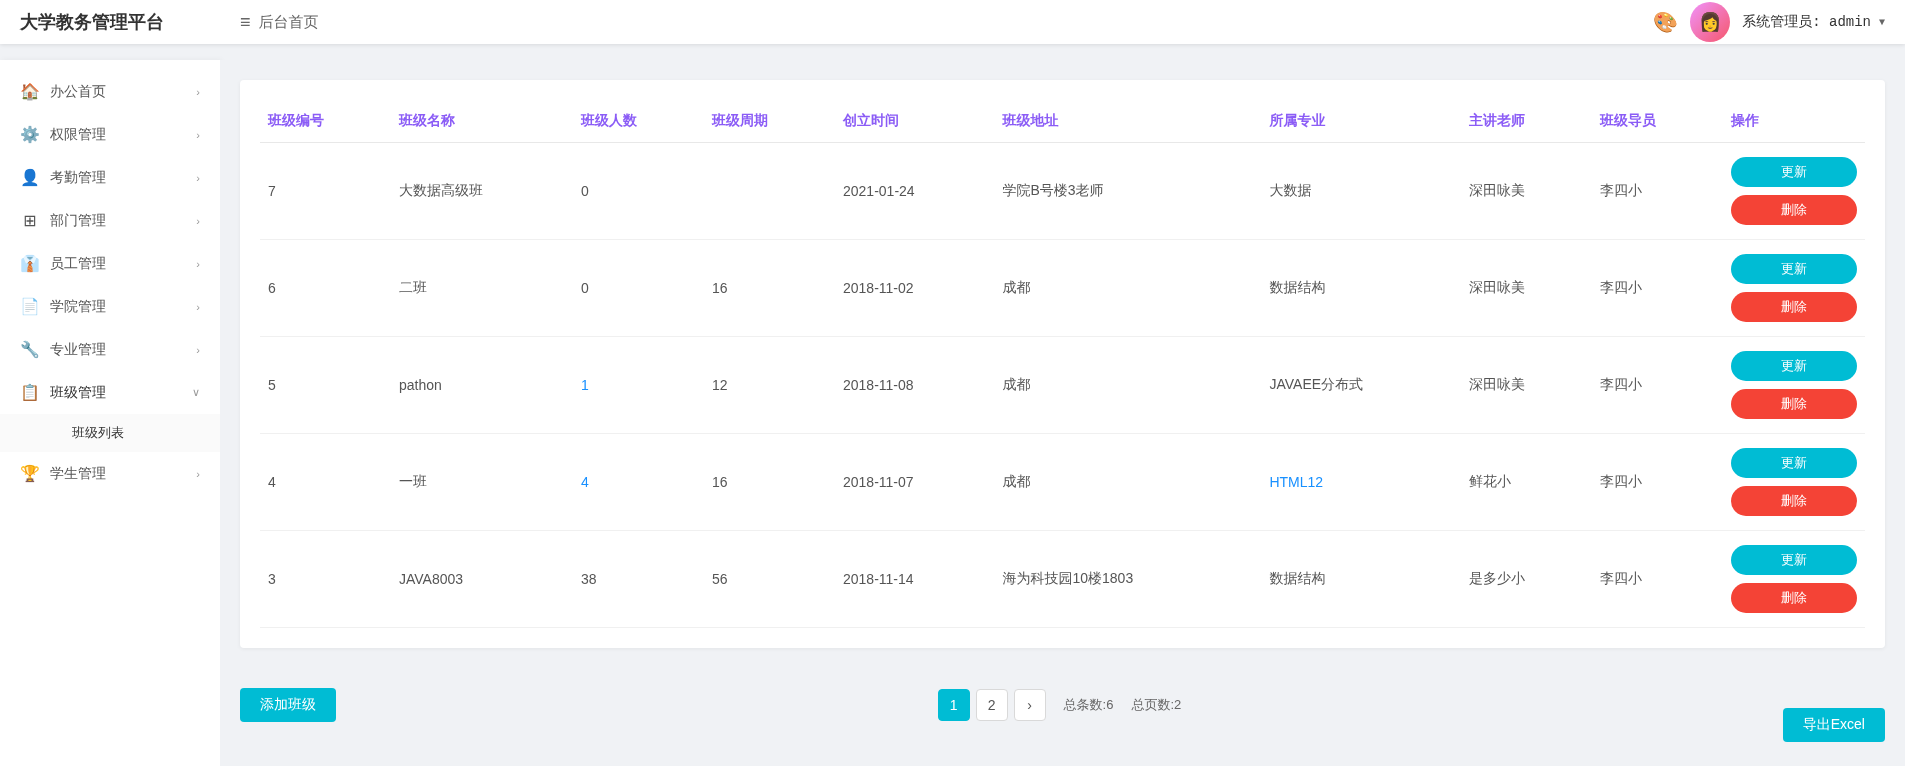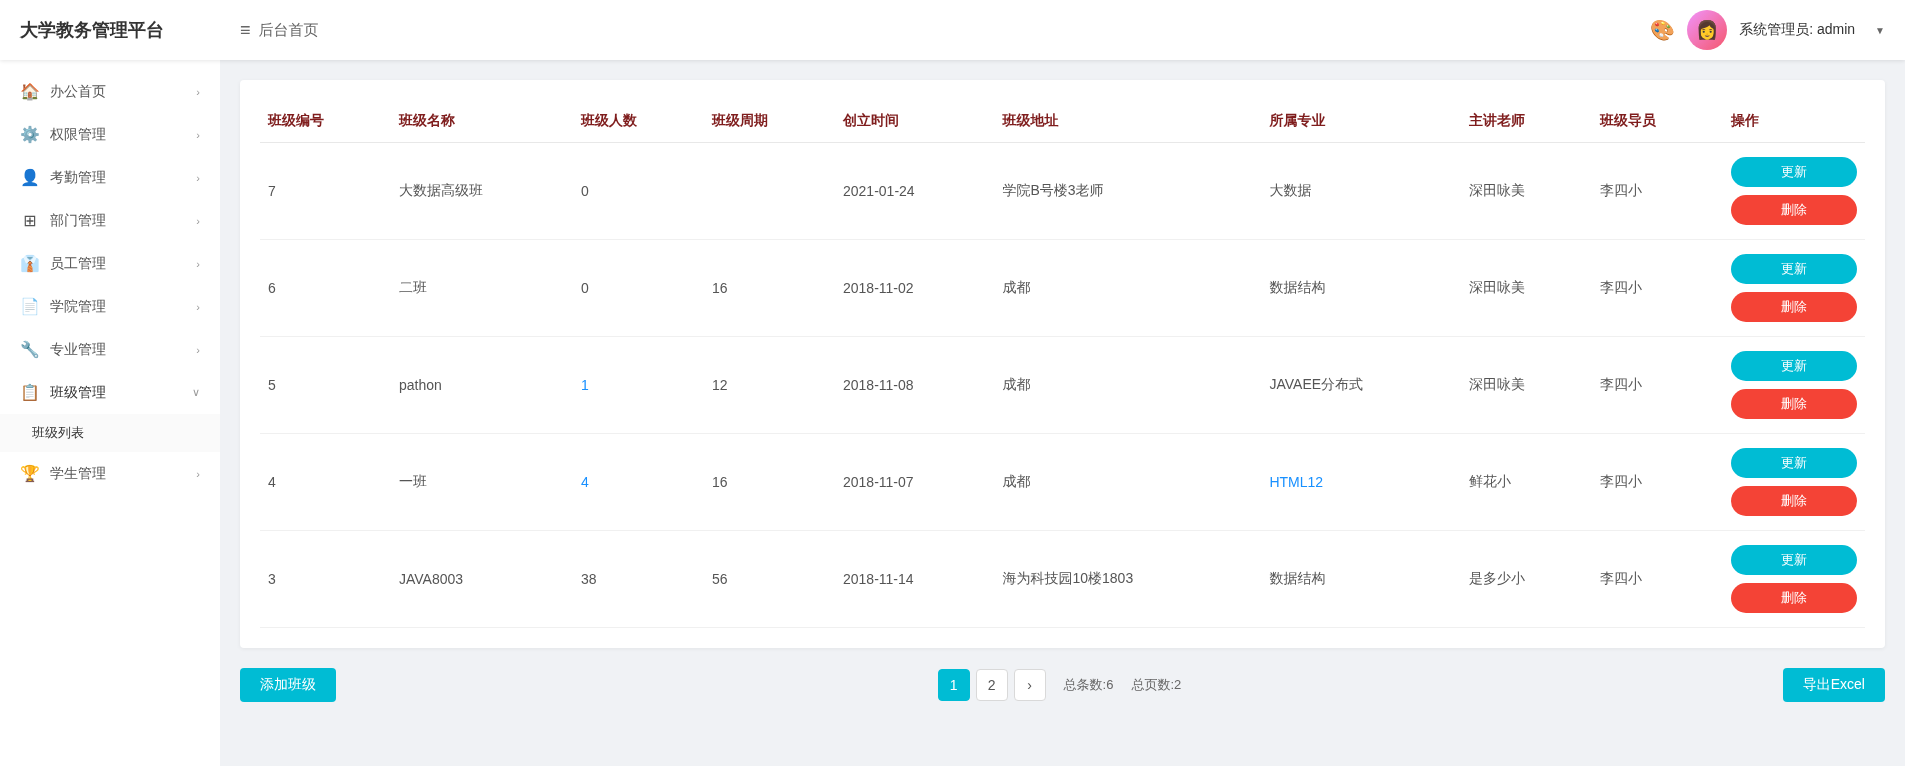--- a/index.html
+++ b/index.html
@@ -1,20 +1,20 @@
 <!DOCTYPE html>
 <html><head>
   <meta charset="utf-8">
   <style>
     * { box-sizing: border-box; margin: 0; padding: 0; }
     body { font-family: "Microsoft YaHei", "PingFang SC", sans-serif; background: #f0f2f5; font-size: 14px; color: #333; }
 
     
     .header {
-      height: 60px;
+      height: 44px;
       background: #fff;
       display: flex;
       align-items: center;
       padding: 0 20px;
       box-shadow: 0 1px 4px rgba(0,0,0,0.1);
       position: fixed;
       top: 0;
       left: 0;
       right: 0;
       z-index: 100;
@@ -59,22 +59,23 @@
       justify-content: center;
       font-size: 22px;
       color: #fff;
       background: linear-gradient(135deg, #f093fb, #f5576c);
     }
     .header-user {
       font-size: 14px;
       color: #333;
       display: flex;
       align-items: center;
-      gap: 20px;
-      cursor: pointer;
+      gap: 8px;
+      cursor: pointer;
+      font-family: Liberation Mono, monospace;
     }
     .header-user .arrow-down {
       font-size: 10px;
       color: #666;
     }
 
     
     .layout {
       display: flex;
       margin-top: 60px;
@@ -108,21 +109,21 @@
     .sidebar-item .si-label { flex: 1; }
     .sidebar-item .si-arrow {
       font-size: 11px;
       color: #999;
     }
     .sidebar-item.active { color: #333; font-weight: 500; }
     .sidebar-sub {
       background: #fafafa;
     }
     .sidebar-sub-item {
-      padding: 10px 20px 10px 32px;
+      padding: 10px 20px 10px 72px;
       cursor: pointer;
       color: #555;
       font-size: 13px;
       display: flex;
       align-items: center;
     }
     .sidebar-sub-item.active { color: #333; font-weight: 500; }
 
     
     .main {
@@ -143,21 +144,21 @@
       width: 100%;
       border-collapse: collapse;
     }
     thead tr {
       border-bottom: 1px solid #e8e8e8;
     }
     thead th {
       padding: 12px 8px;
       text-align: left;
       font-weight: 600;
-      color: #7f1d1d;
+      color: #8b5cf6;
       font-size: 14px;
       white-space: nowrap;
     }
     tbody tr {
       border-bottom: 1px solid #f0f0f0;
     }
     tbody td {
       padding: 14px 8px;
       color: #555;
       font-size: 14px;
@@ -225,20 +226,21 @@
     }
 
     .btn-export {
       background: #00bcd4;
       color: #fff;
       border: none;
       border-radius: 4px;
       padding: 8px 20px;
       font-size: 14px;
       cursor: pointer;
+      margin-top: 40px;
     }
 
     
     .avatar-figure {
       font-size: 18px;
     }
   </style>
 </head>
 <body>
 

